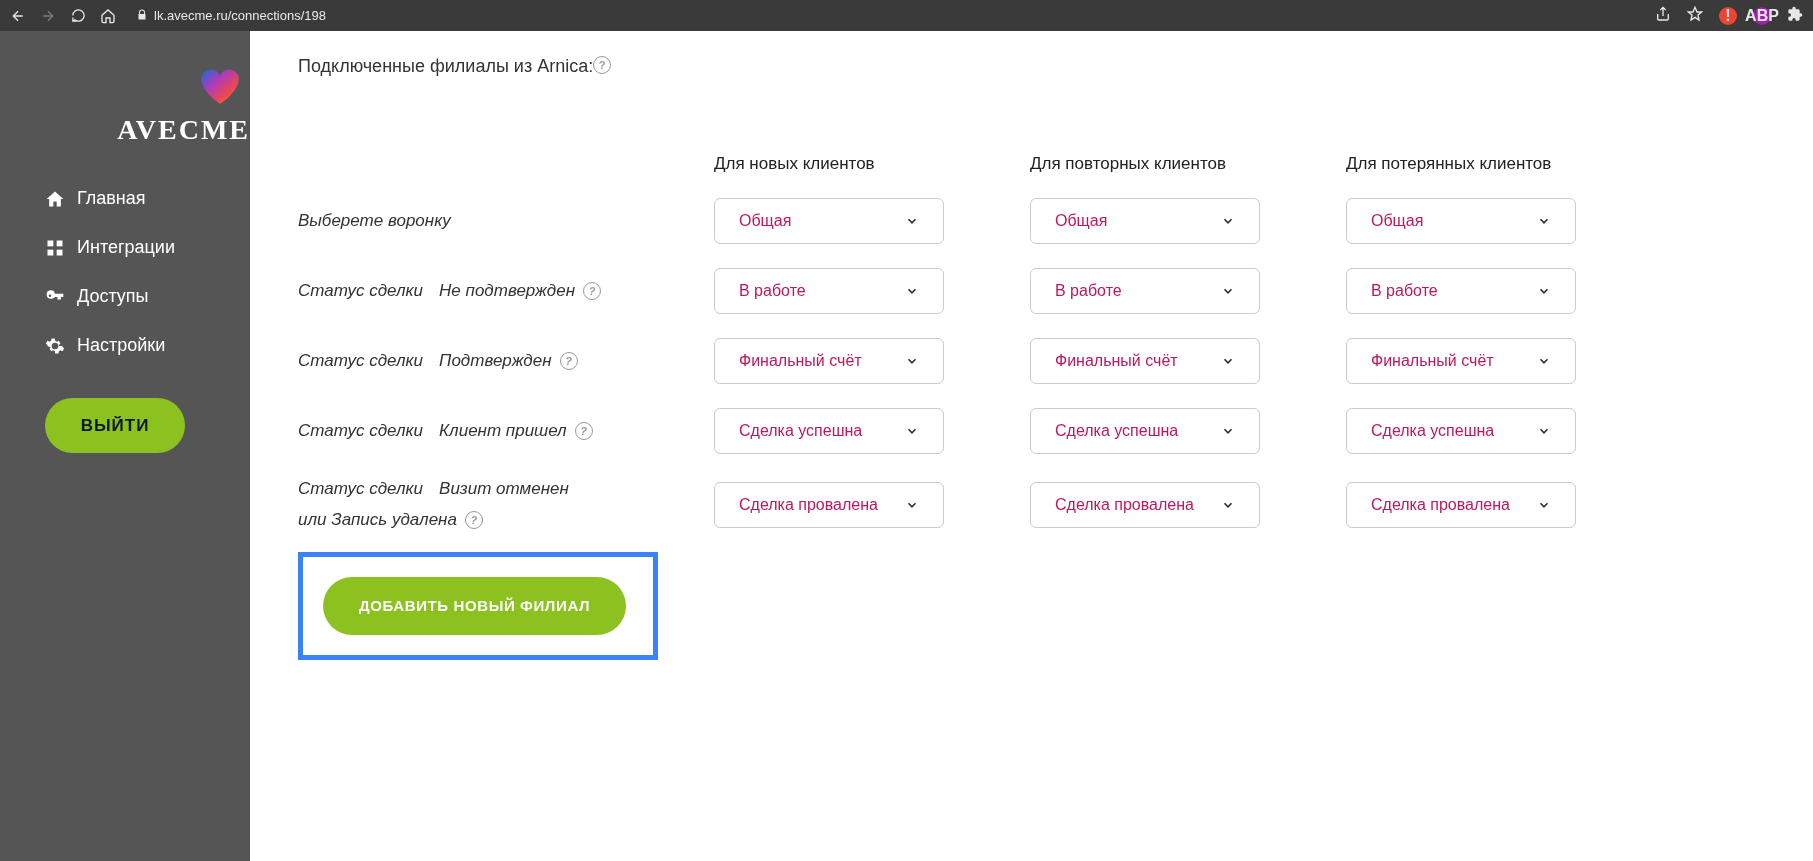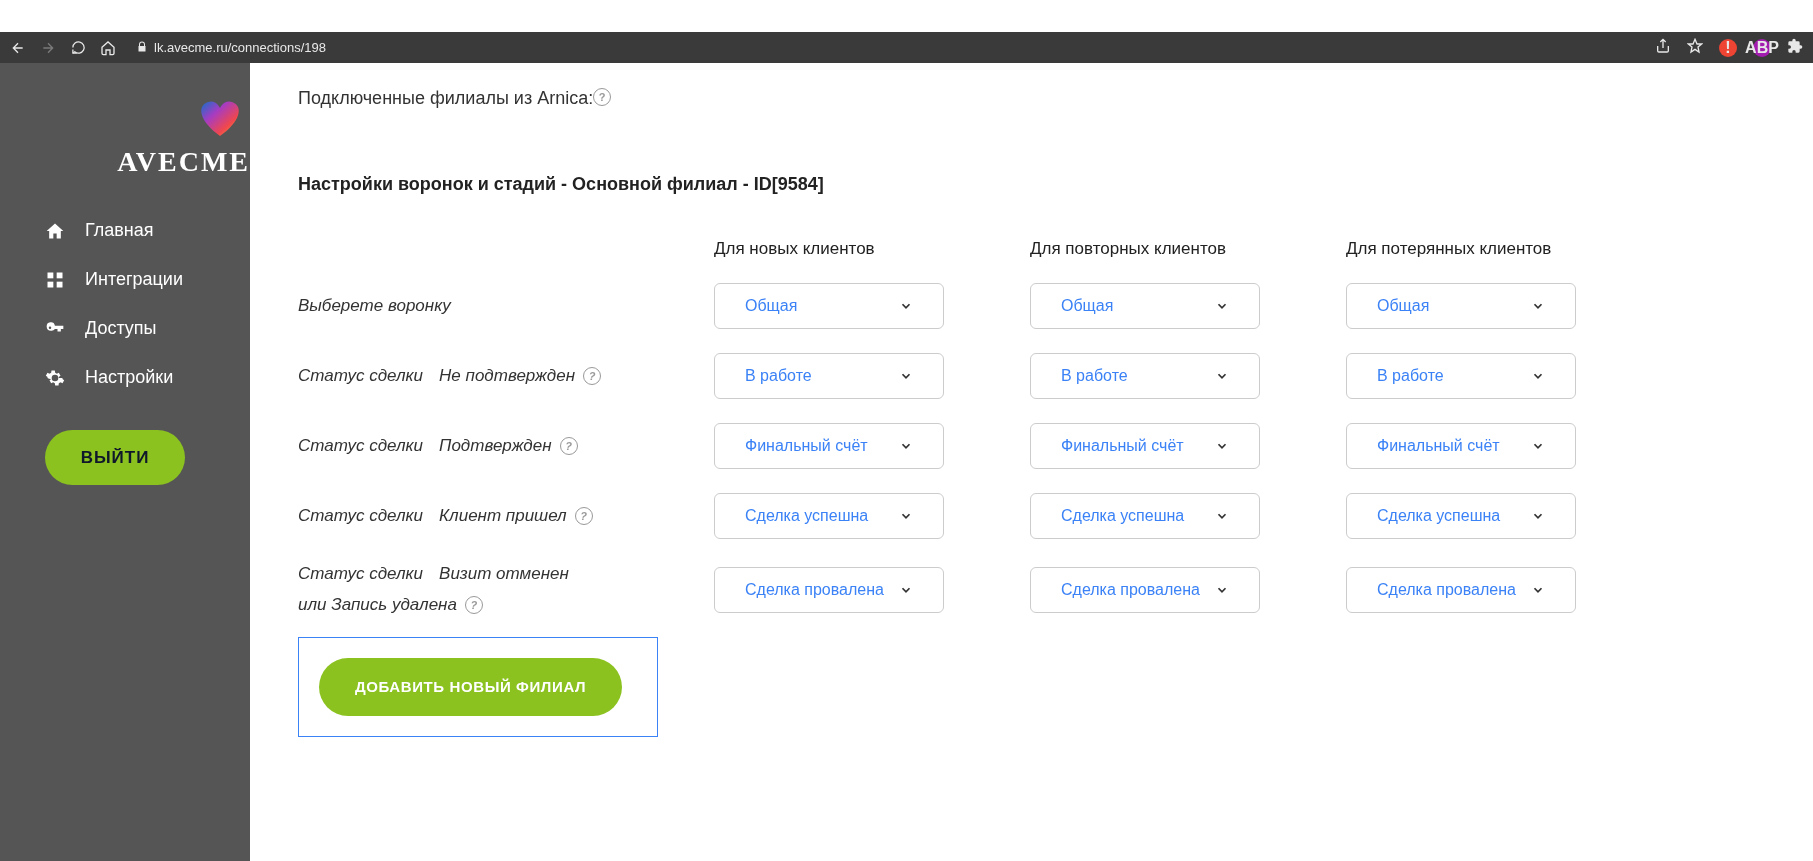--- a/index.html
+++ b/index.html
@@ -6,21 +6,20 @@
     body { background: #fff; }
 
     
     .browser-bar {
       height: 31px;
       background: #3a3a3a;
       display: flex;
       align-items: center;
       padding: 0 10px;
       gap: 14px;
-      margin-top: 32px;
     }
     .nav-arrow, .reload-ic, .home-ic { width:16px; height:16px; display:inline-flex; align-items:center; justify-content:center; color:#e8e8e8; }
     .nav-arrow.disabled { color:#7a7a7a; }
     .addr-box { flex-shrink:0; display:flex; align-items:center; gap:6px; margin-left:6px; }
     .lock-ic { color:#e8e8e8; }
     .url-text { color:#e8e8e8; font-size:13px; }
     .spacer { flex:1; }
     .right-icons { display:flex; align-items:center; gap:16px; }
     .right-icons > span { color:#e8e8e8; font-size:16px; }
     .circle-badge { width:18px; height:18px; border-radius:50%; display:inline-flex; align-items:center; justify-content:center; font-size:9px; font-weight:bold; color:#fff; }
@@ -32,21 +31,21 @@
     
     .sidebar {
       width: 250px;
       background: #555555;
       padding: 35px 0 0 0;
       color:#fff;
     }
     .brand { text-align:right; margin-bottom:28px; }
     .brand-text { font-family: Georgia, 'Times New Roman', serif; font-size:28px; font-weight:bold; letter-spacing:2px; margin-top:4px; }
     .nav { padding: 0 0 0 45px; }
-    .nav-item { display:flex; align-items:center; gap:20px; font-size:18px; padding:14px 0; cursor:pointer; }
+    .nav-item { display:flex; align-items:center; gap:12px; font-size:18px; padding:14px 0; cursor:pointer; }
     .nav-item svg { flex-shrink:0; }
     .logout-btn {
       margin: 28px 0 0 45px;
       background:#8bc220;
       color:#0f172a;
       border:none;
       border-radius:999px;
       width:140px;
       height:55px;
       font-size:17px;
@@ -72,31 +71,31 @@
 
     .select {
       width:230px;
       height:46px;
       border:1px solid #ccc;
       border-radius:6px;
       background:#fff;
       display:flex;
       align-items:center;
       justify-content:space-between;
-      padding:0 30px;
+      padding:0 24px;
       font-size:16px;
-      color:#3b82f6;
+      color:#be185d;
       cursor:pointer;
     }
     .chev { width:14px; height:14px; }
 
     .help-ic { width:18px; height:18px; border-radius:50%; border:1.5px solid #999; color:#999; display:inline-flex; align-items:center; justify-content:center; font-size:11px; font-weight:bold; flex-shrink:0; }
 
     .add-branch-wrap {
-      border: 1px solid #3b82f6;
+      border: 5px solid #3b82f6;
       padding: 20px 0 20px 20px;
       width: 360px;
       margin-top: 8px;
     }
     .add-branch-btn {
       background:#8bc220;
       color:#fff;
       border:none;
       border-radius:999px;
       height:58px;
@@ -211,21 +210,20 @@
     </nav>
     <button class="logout-btn">ВЫЙТИ</button>
   </aside>
 
   <main class="main">
     <div class="sub-title">
       <span>Подключенные филиалы из Arnica:</span>
       <span class="help-ic">?</span>
     </div>
 
-    <div class="funnel-title">Настройки воронок и стадий - Основной филиал - ID[9584]</div>
 
     <div class="grid" id="grid">
 
     <div class="cell header-row"></div>
         <div class="cell header-row">Для новых клиентов</div>
         <div class="cell header-row">Для повторных клиентов</div>
         <div class="cell header-row">Для потерянных клиентов</div>
         <div class="cell row-label">
           <span class="label-block">Выберете воронку</span>
         </div>

